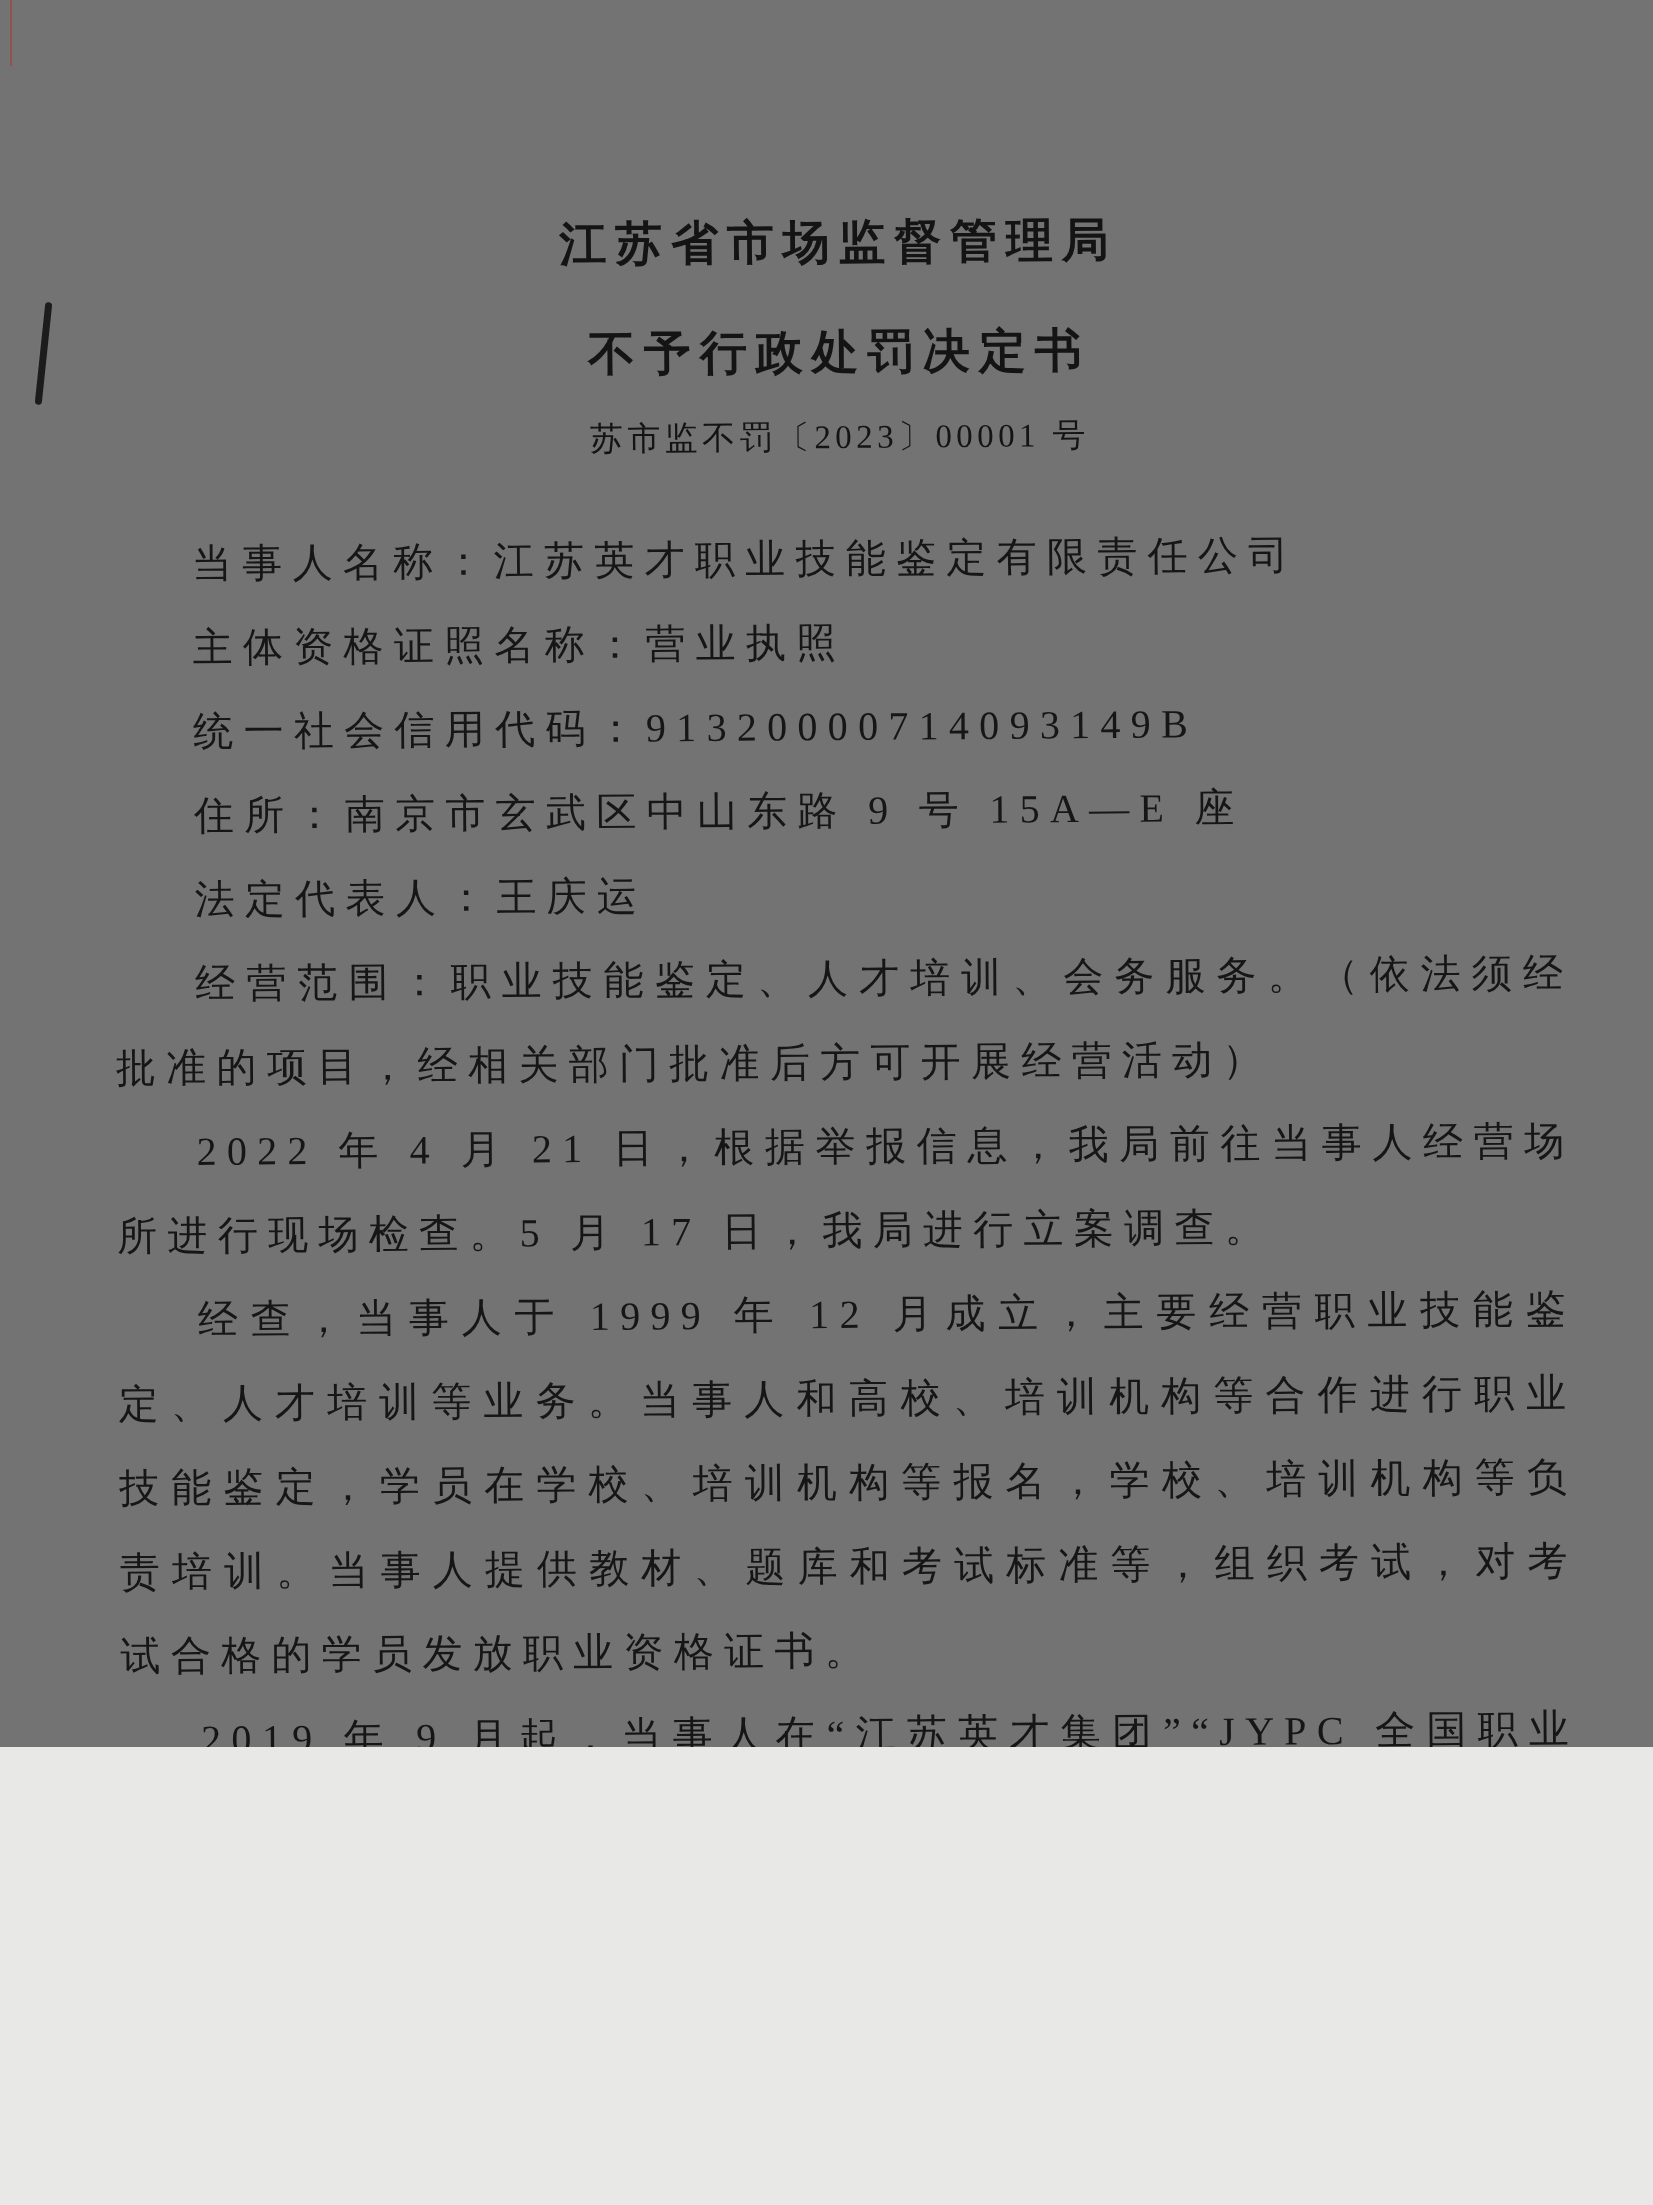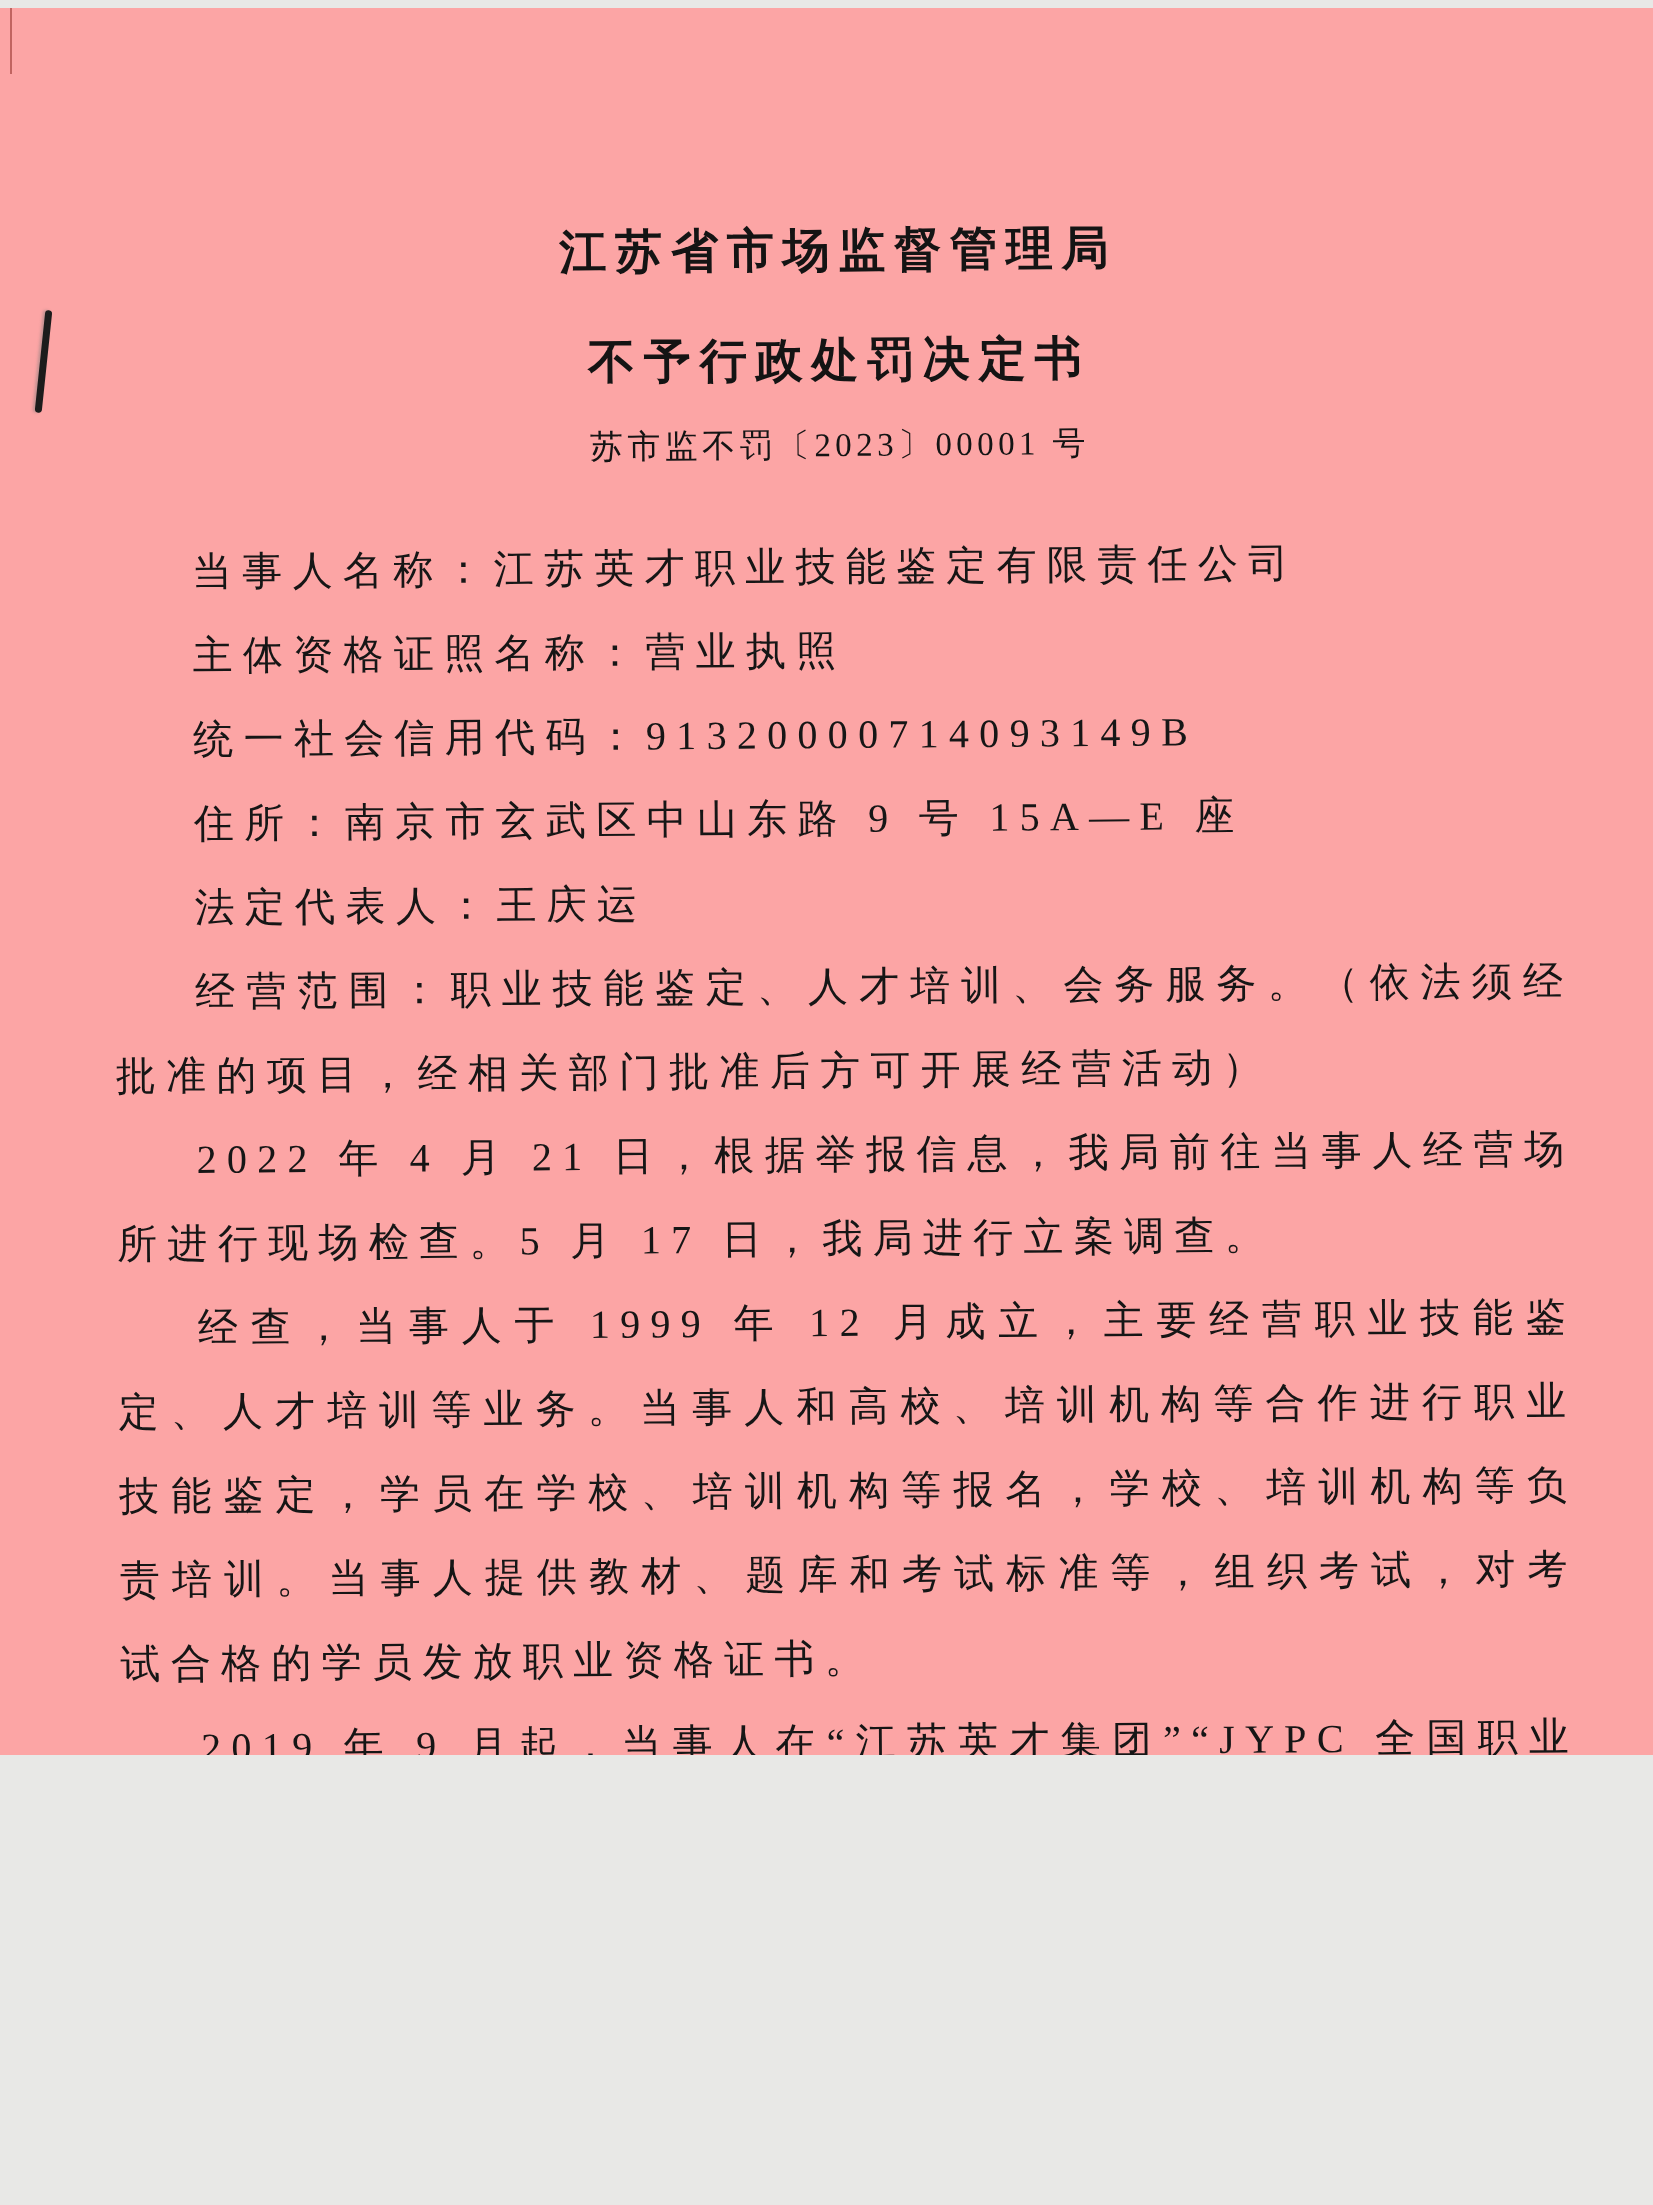--- a/index.html
+++ b/index.html
@@ -13,23 +13,22 @@
     background: #e8e8e6;
     font-family: "Liberation Serif", serif;
     overflow: hidden;
   }
   .sheet {
     position: absolute;
     left: 0;
     top: 0;
     width: 1654px;
     height: 1747px;
-    background: #fca5a5;
+    background: #737373;
     overflow: hidden;
-    margin-top: 8px;
   }
   .content {
     position: absolute;
     left: 109px;
     right: 87px;
     top: 187px;
     color: #141414;
     transform: rotate(-0.45deg);
     transform-origin: 50% 0;
   }

